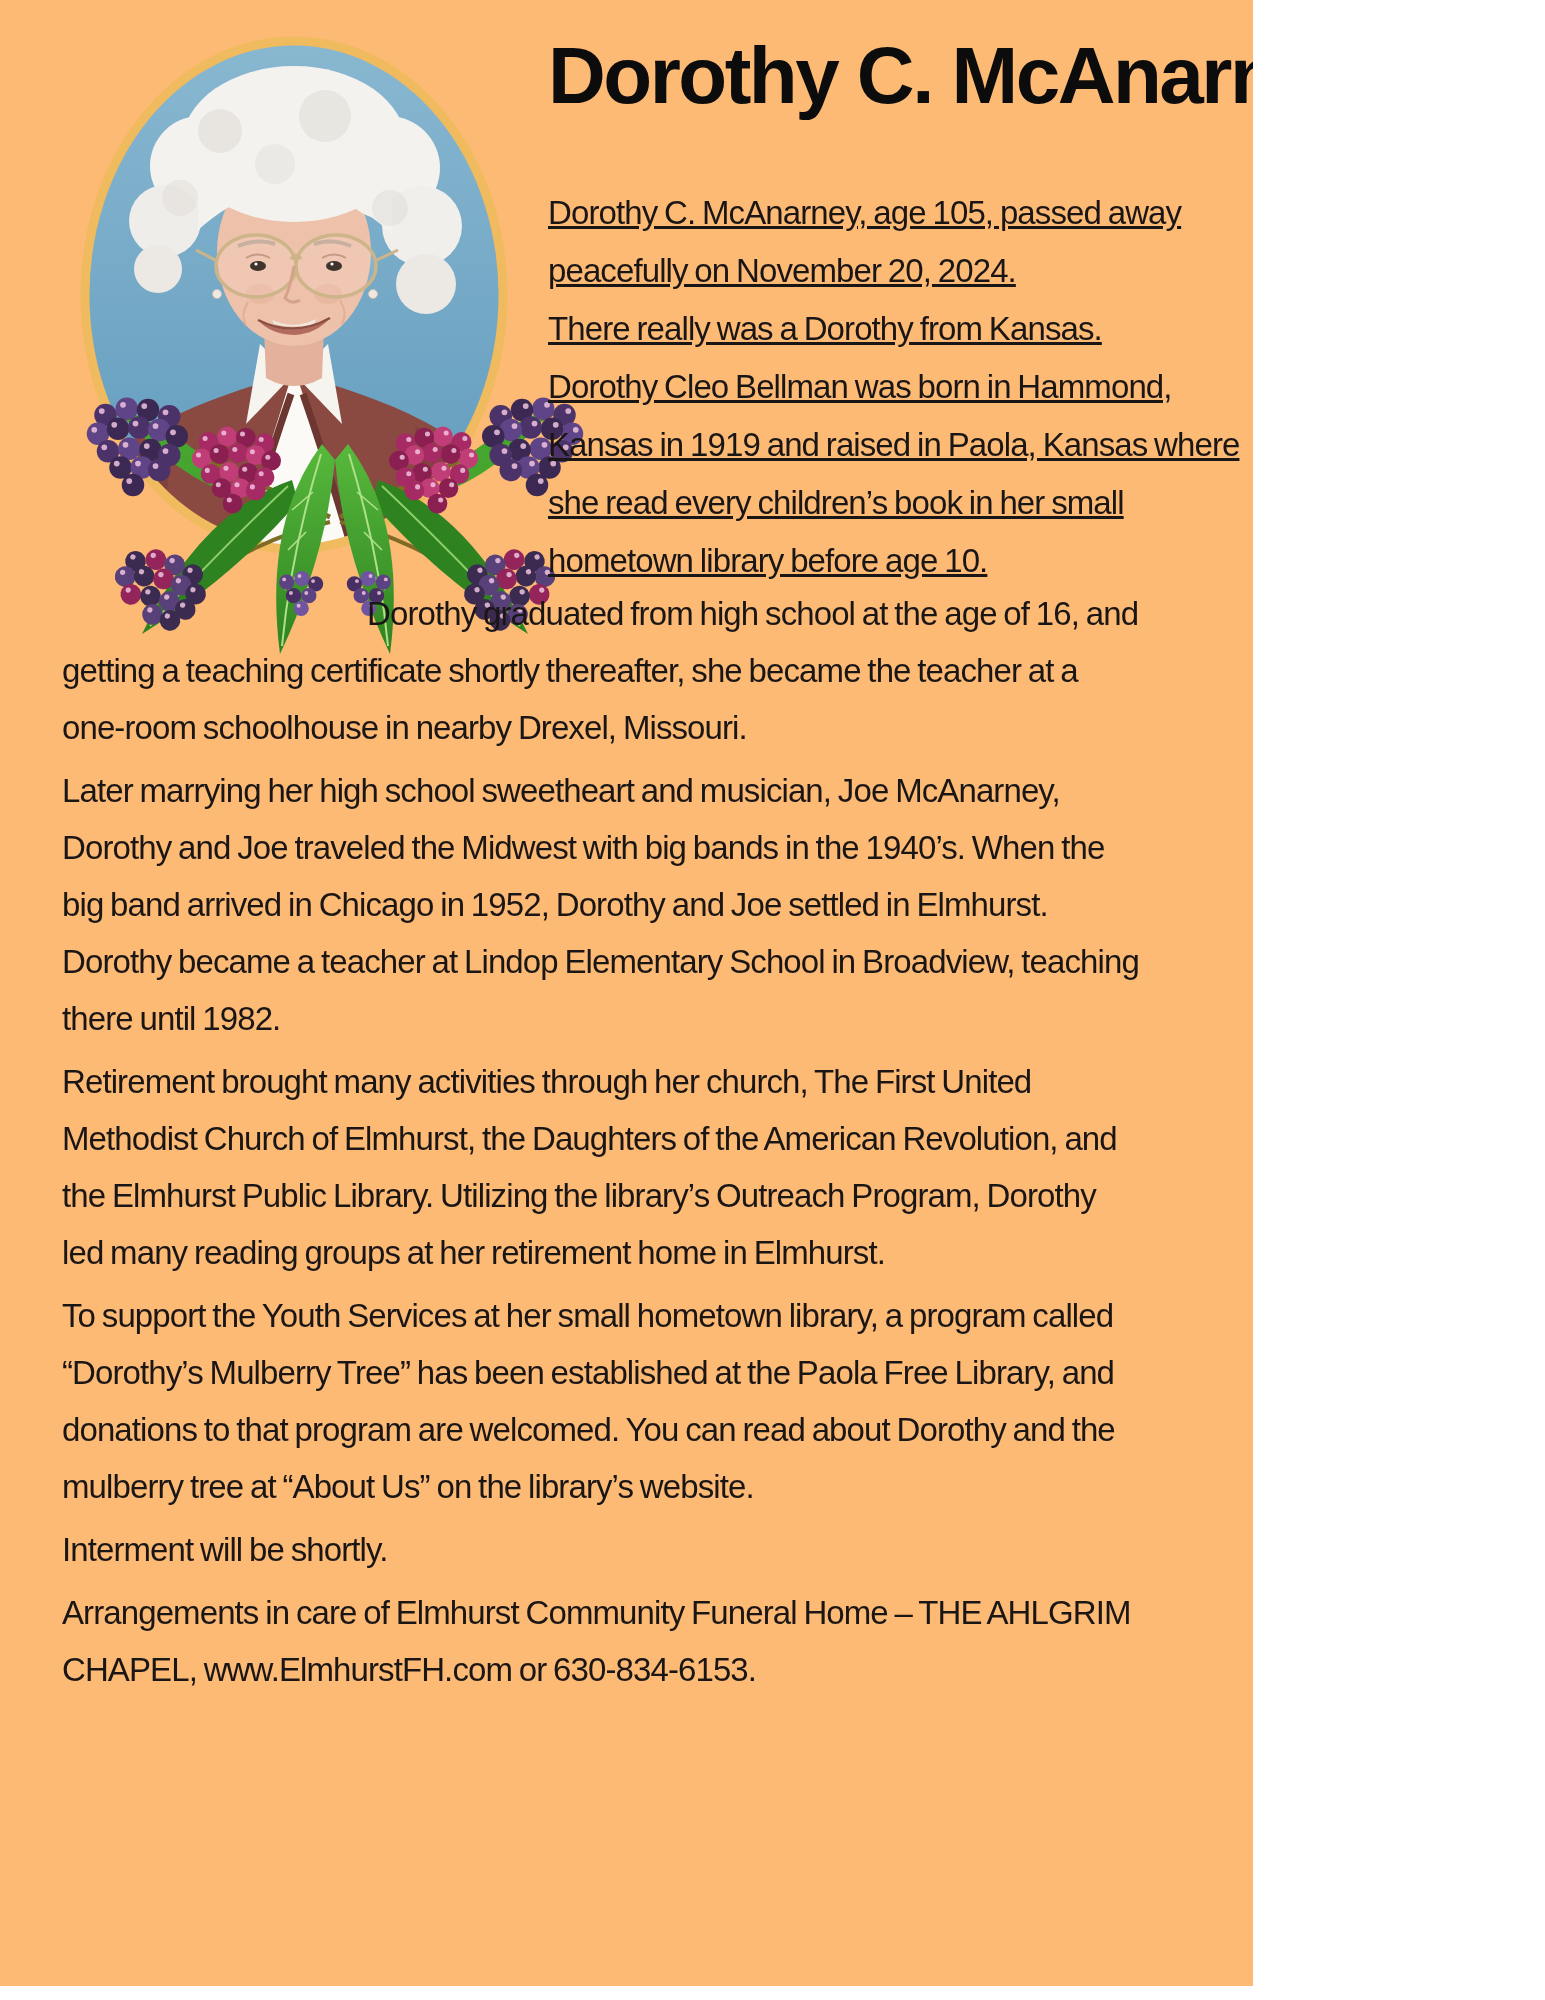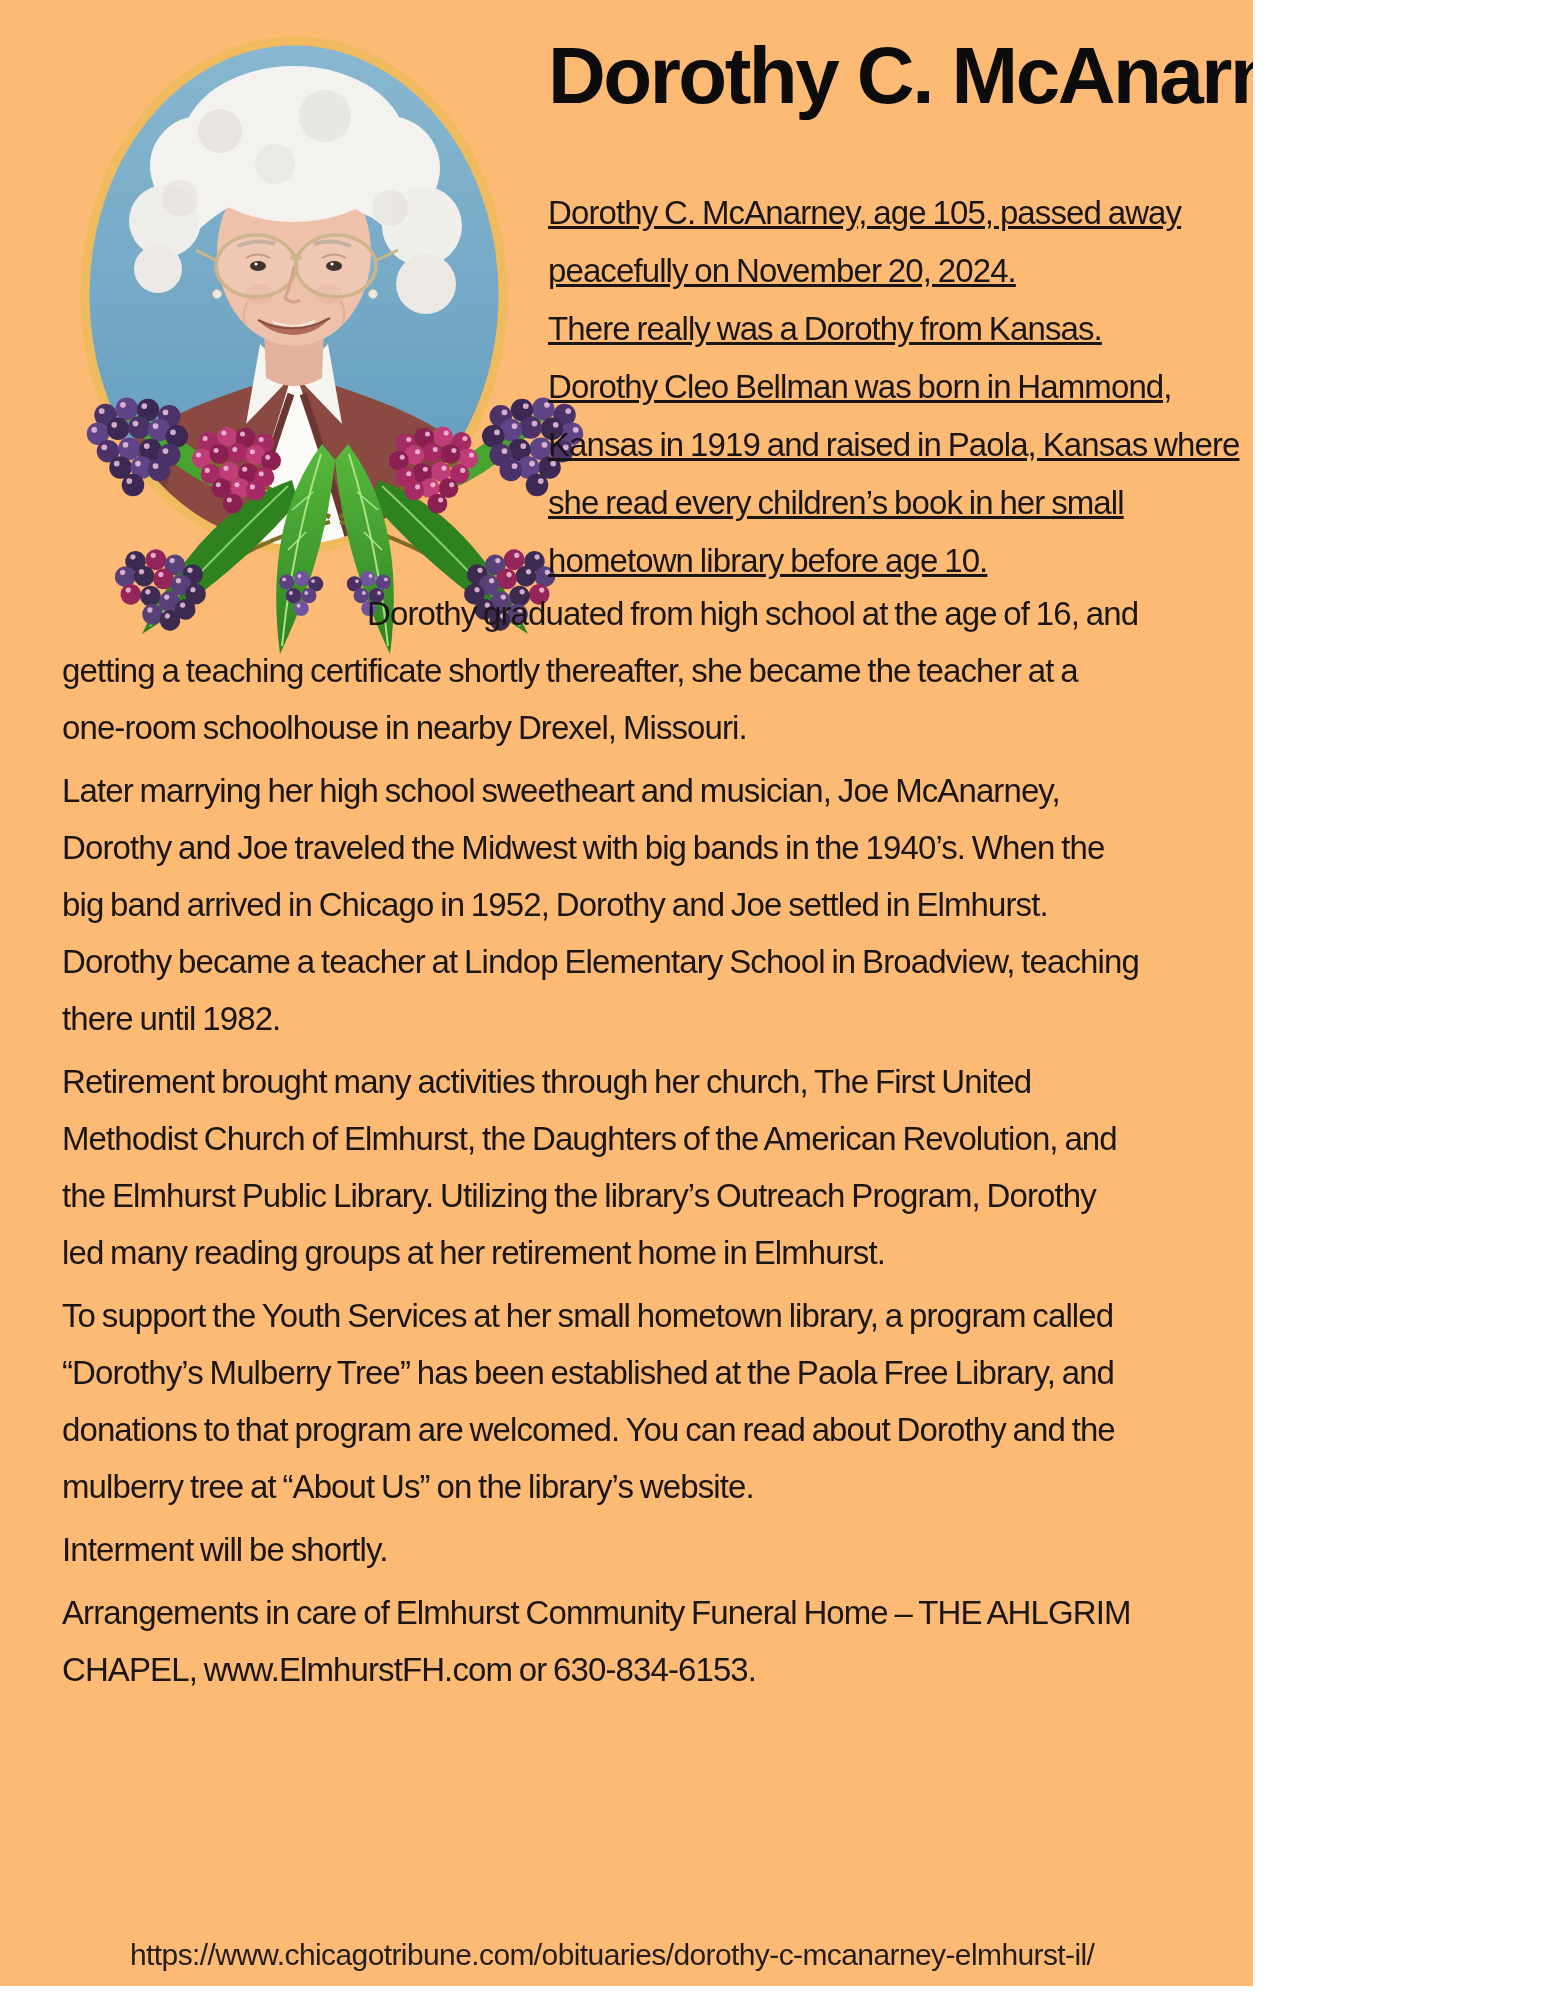--- a/index.html
+++ b/index.html
@@ -239,16 +239,15 @@
 led many reading groups at her retirement home in Elmhurst.</p>
     <p>To support the Youth Services at her small hometown library, a program called
 “Dorothy’s Mulberry Tree” has been established at the Paola Free Library, and
 donations to that program are welcomed. You can read about Dorothy and the
 mulberry tree at “About Us” on the library’s website.</p>
     <p>Interment will be shortly.</p>
     <p>Arrangements in care of Elmhurst Community Funeral Home – THE AHLGRIM
 CHAPEL, www.ElmhurstFH.com or 630-834-6153.</p>
   </div>
 
-  <div class="source">https://www.chicagotribune.com/obituaries/dorothy-c-mcanarney-elmhurst-il/</div>
 
   <div class="bottom-strip"></div>
 </div>
 
 </body></html>

